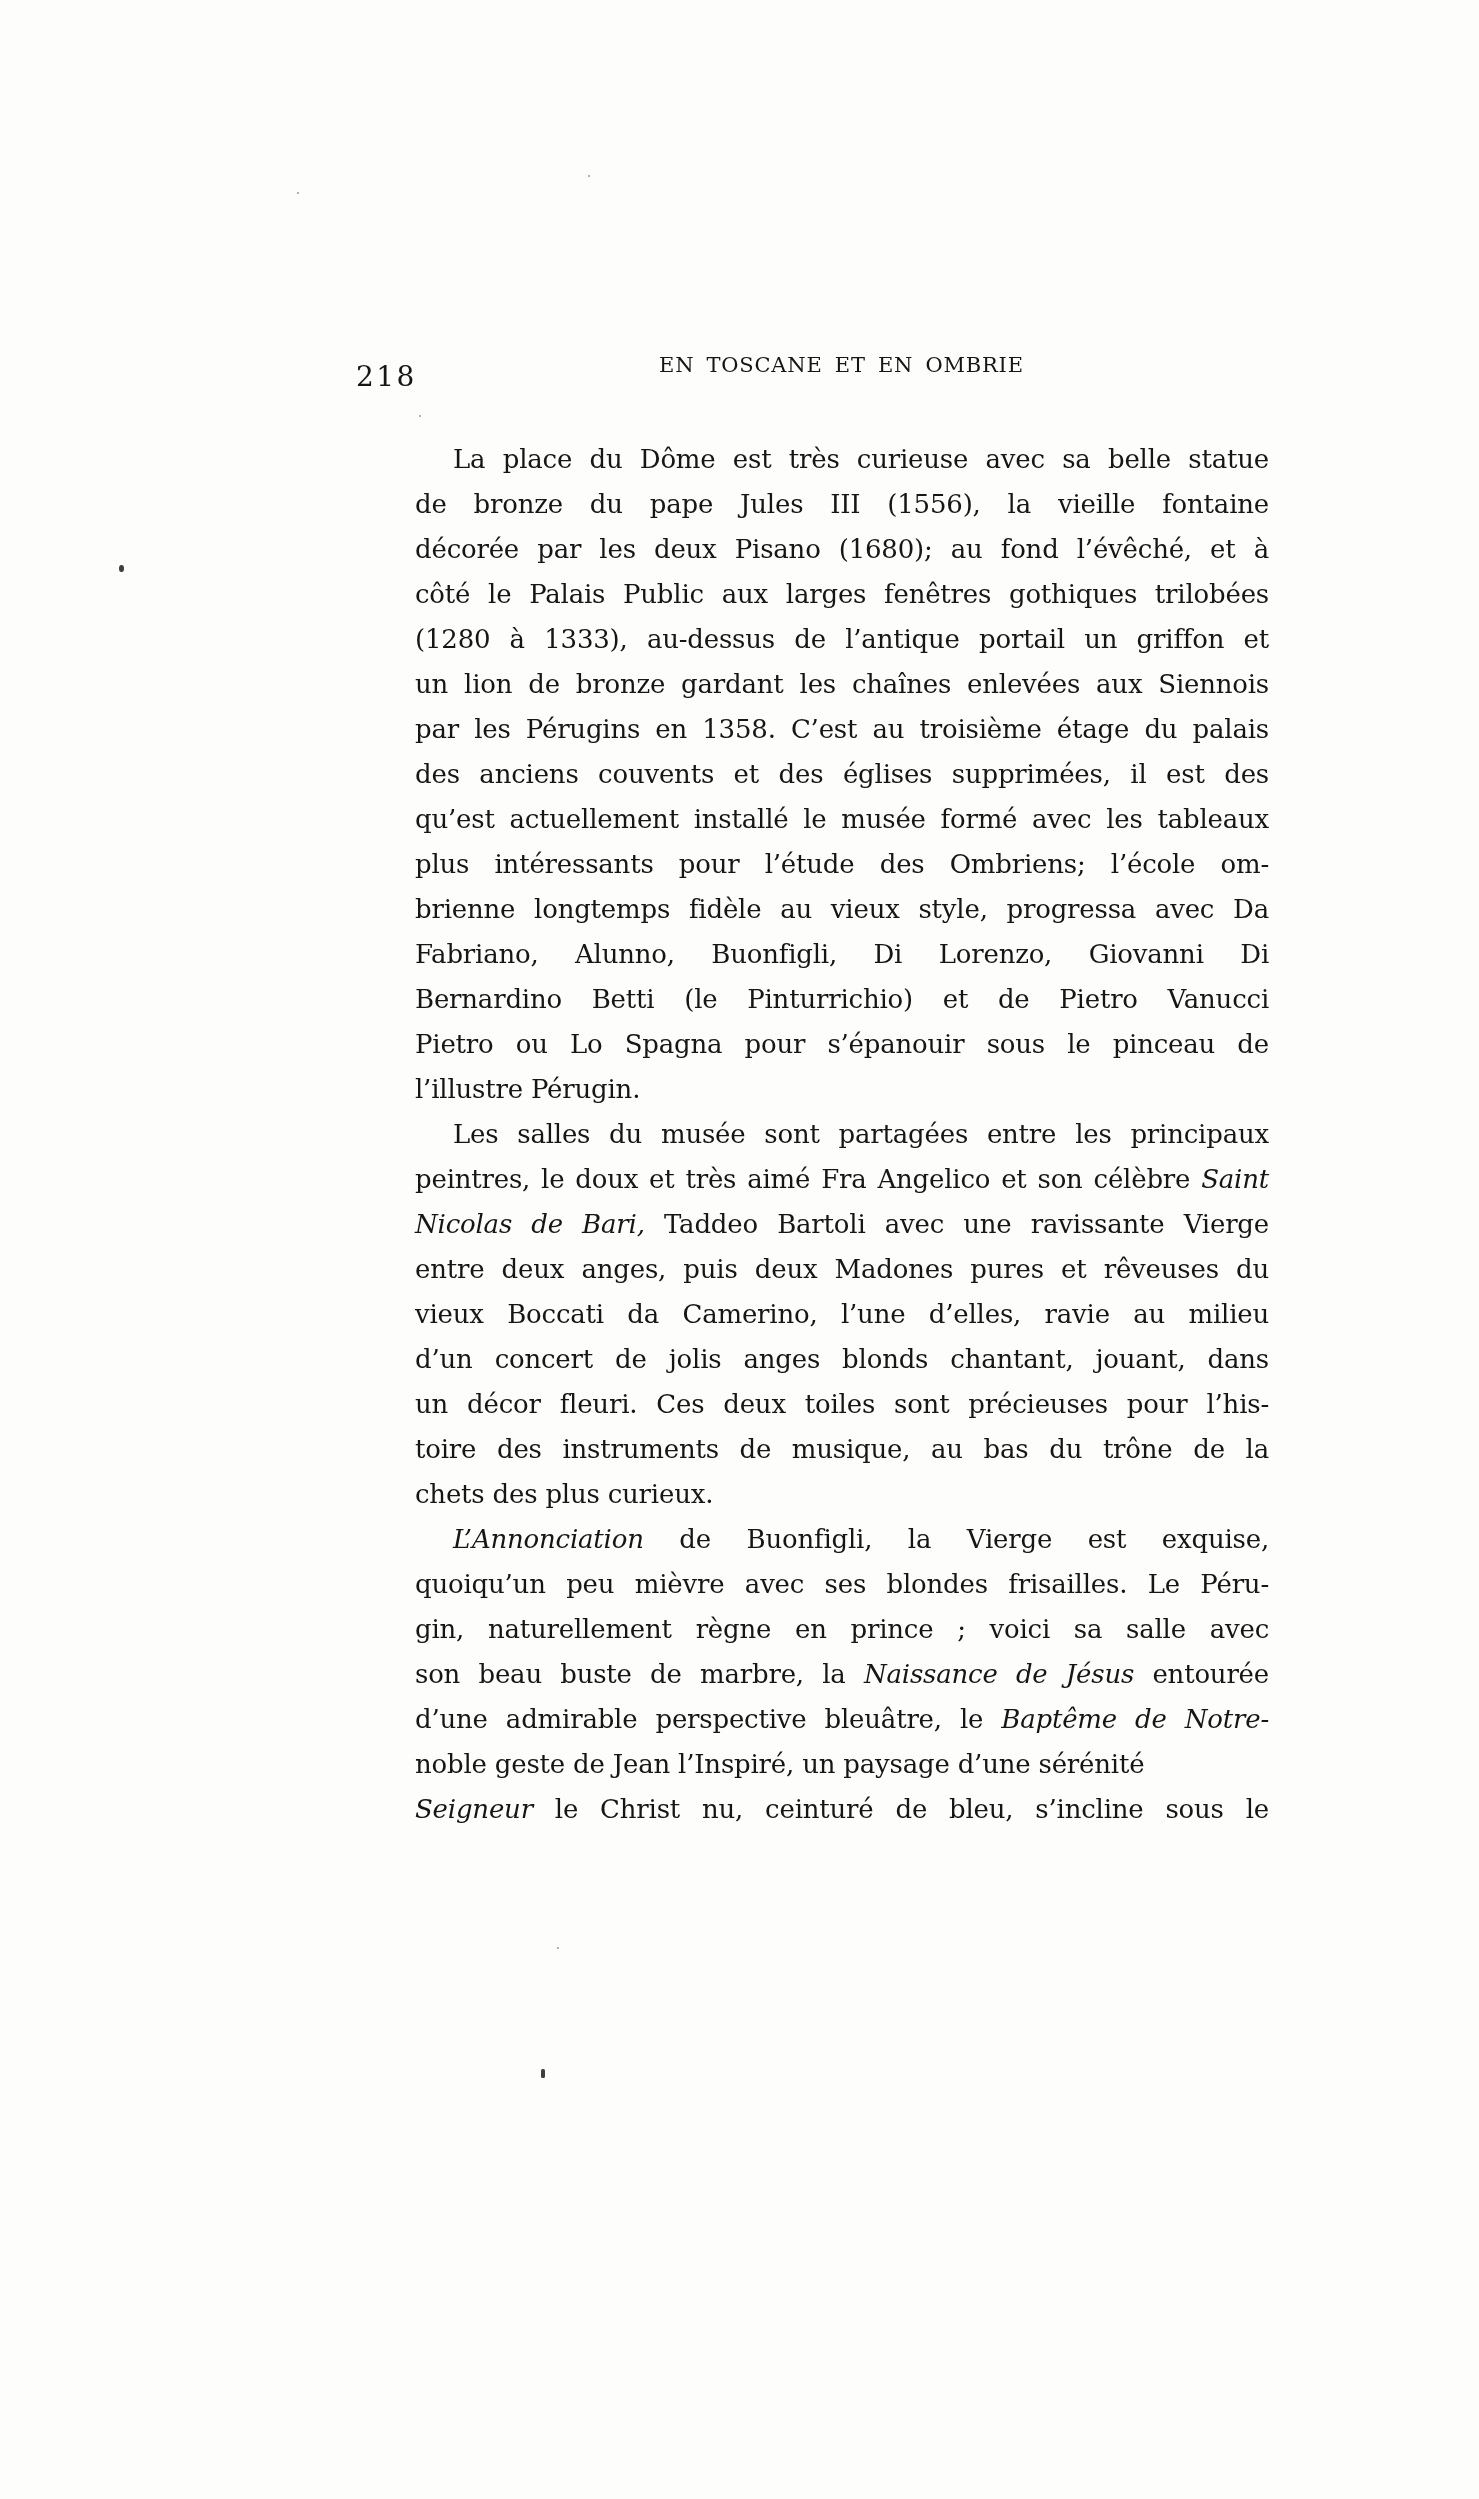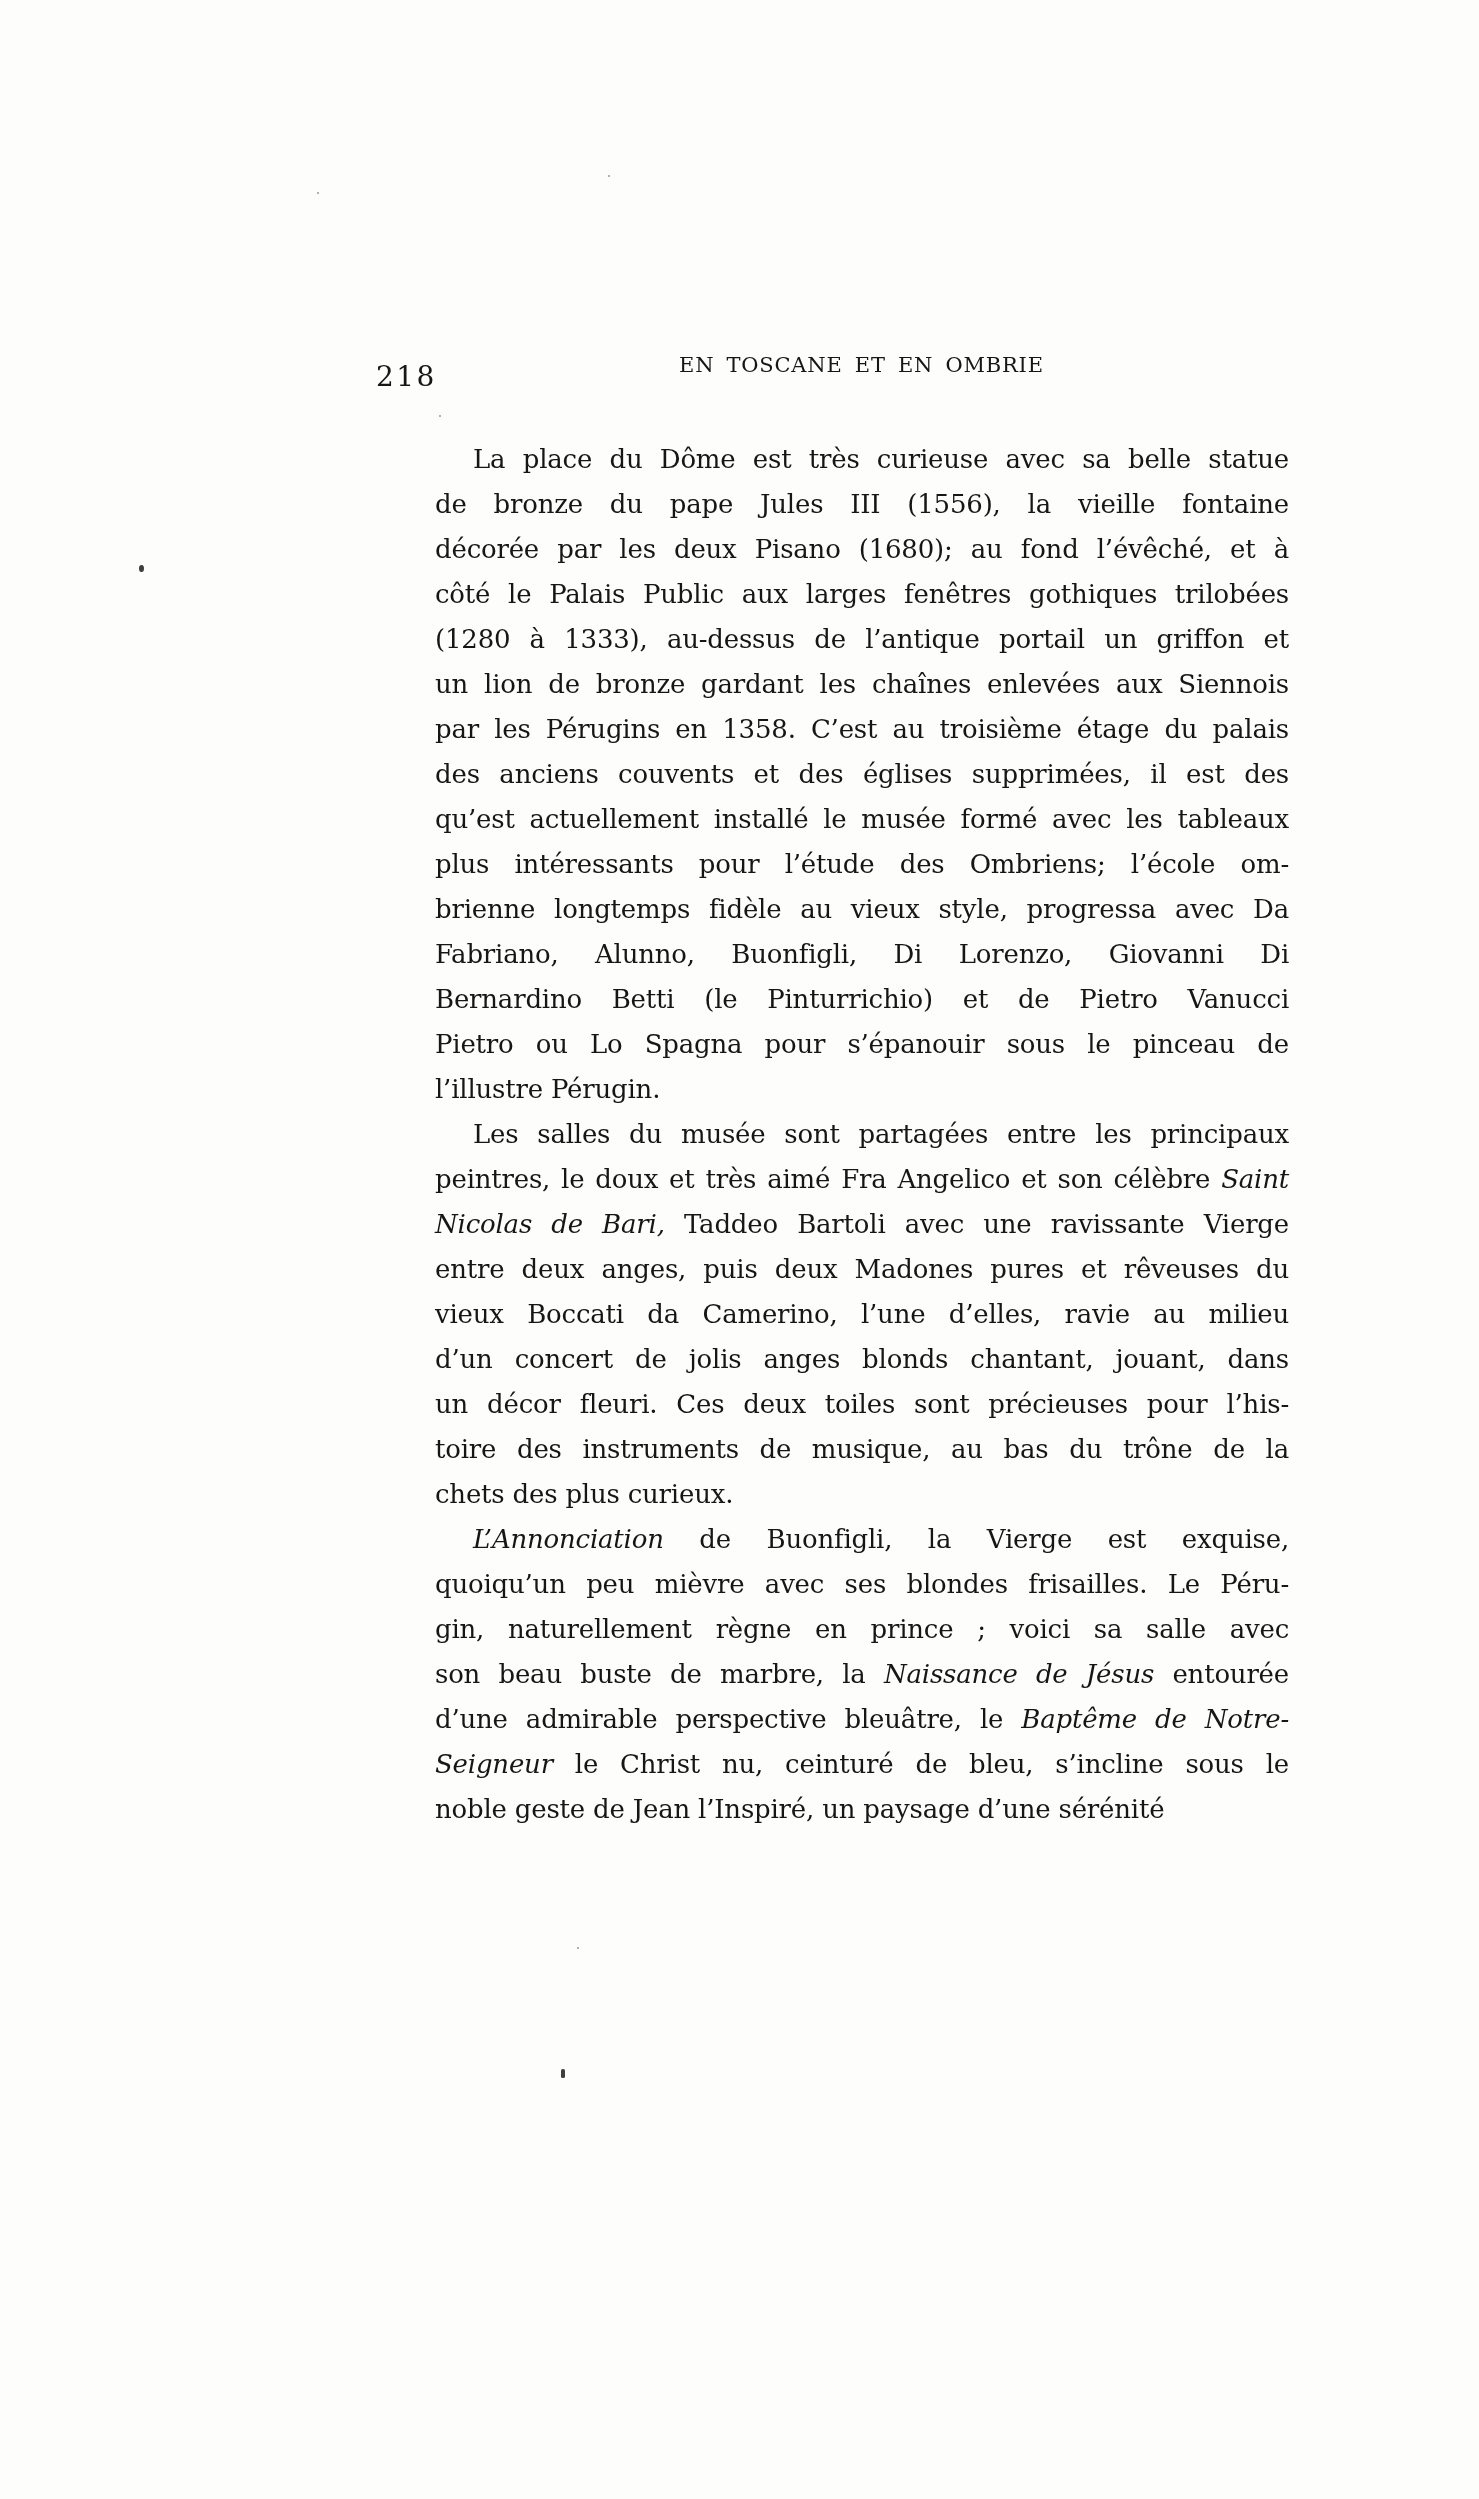--- a/index.html
+++ b/index.html
@@ -9,21 +9,20 @@
     background: var(--paper, #fdfdfc);
     font-family: "DejaVu Serif", serif;
   }
   .scan-page {
     position: relative;
     width: 1301px;
     height: 2500px;
     background: var(--paper, #fdfdfc);
     color: var(--ink, #161616);
     overflow: hidden;
-    margin-left: 20px;
   }
   .pagenum {
     position: absolute;
     left: 356px;
     top: 360px;
     font-size: 28px;
     letter-spacing: 2.4px;
     color: var(--ink, #161616);
   }
   .runhead {
@@ -98,22 +97,22 @@
         <div class="line">un décor fleuri. Ces deux toiles sont précieuses pour l’his-</div>
         <div class="line">toire des instruments de musique, au bas du trône de la</div>
         <div class="line lastline">chets des plus curieux.</div>
       </div>
       <div class="paragraph">
         <div class="line first"><em>L’Annonciation</em> de Buonfigli, la Vierge est exquise,</div>
         <div class="line">quoiqu’un peu mièvre avec ses blondes frisailles. Le Péru-</div>
         <div class="line">gin, naturellement règne en prince ; voici sa salle avec</div>
         <div class="line">son beau buste de marbre, la <em>Naissance de Jésus</em> entourée</div>
         <div class="line">d’une admirable perspective bleuâtre, le <em>Baptême de Notre-</em></div>
+        <div class="line lastline">noble geste de Jean l’Inspiré, un paysage d’une sérénité</div>
         <div class="line"><em>Seigneur</em> le Christ nu, ceinturé de bleu, s’incline sous le</div>
-        <div class="line lastline">noble geste de Jean l’Inspiré, un paysage d’une sérénité</div>
       </div>
     </div>
 
   <div class="speck" style="left:119px; top:565px; width:4.7px; height:7px;"></div>
   <div class="speck" style="left:1330px; top:94px; width:3.9px; height:4.7px;"></div>
   <div class="speck faint" style="left:588px; top:175px; width:2.4px; height:2.4px;"></div>
   <div class="speck faint" style="left:297px; top:192px; width:2.4px; height:2.4px;"></div>
   <div class="speck faint" style="left:1446px; top:46px; width:2.4px; height:2.4px;"></div>
   <div class="speck faint" style="left:419px; top:415px; width:2.4px; height:2.4px;"></div>
   <div class="speck" style="left:541px; top:2069px; width:3.9px; height:8.7px; border-radius:1.6px;"></div>

